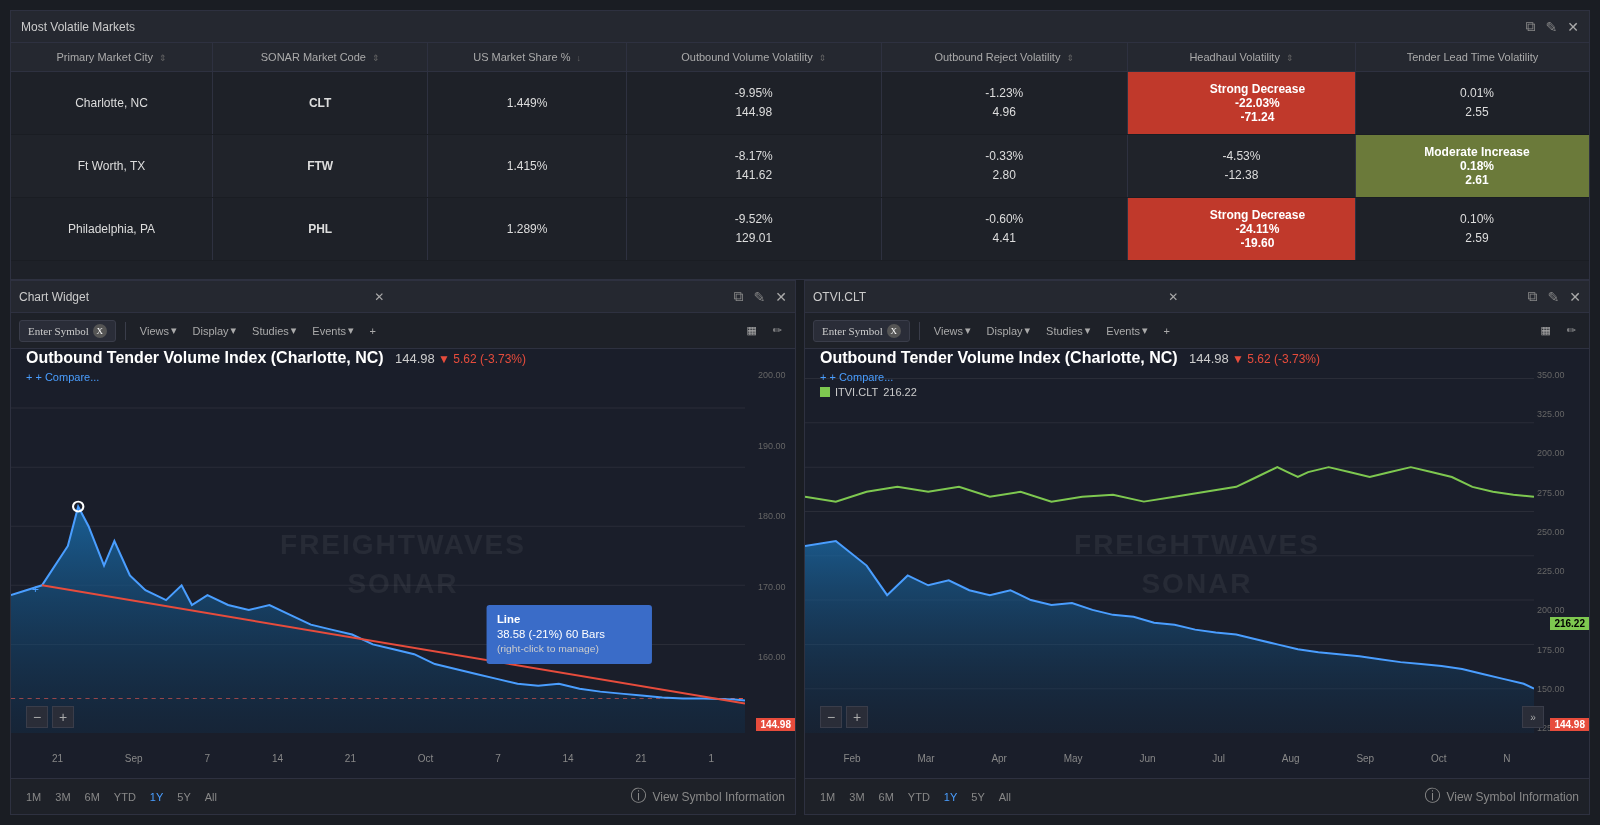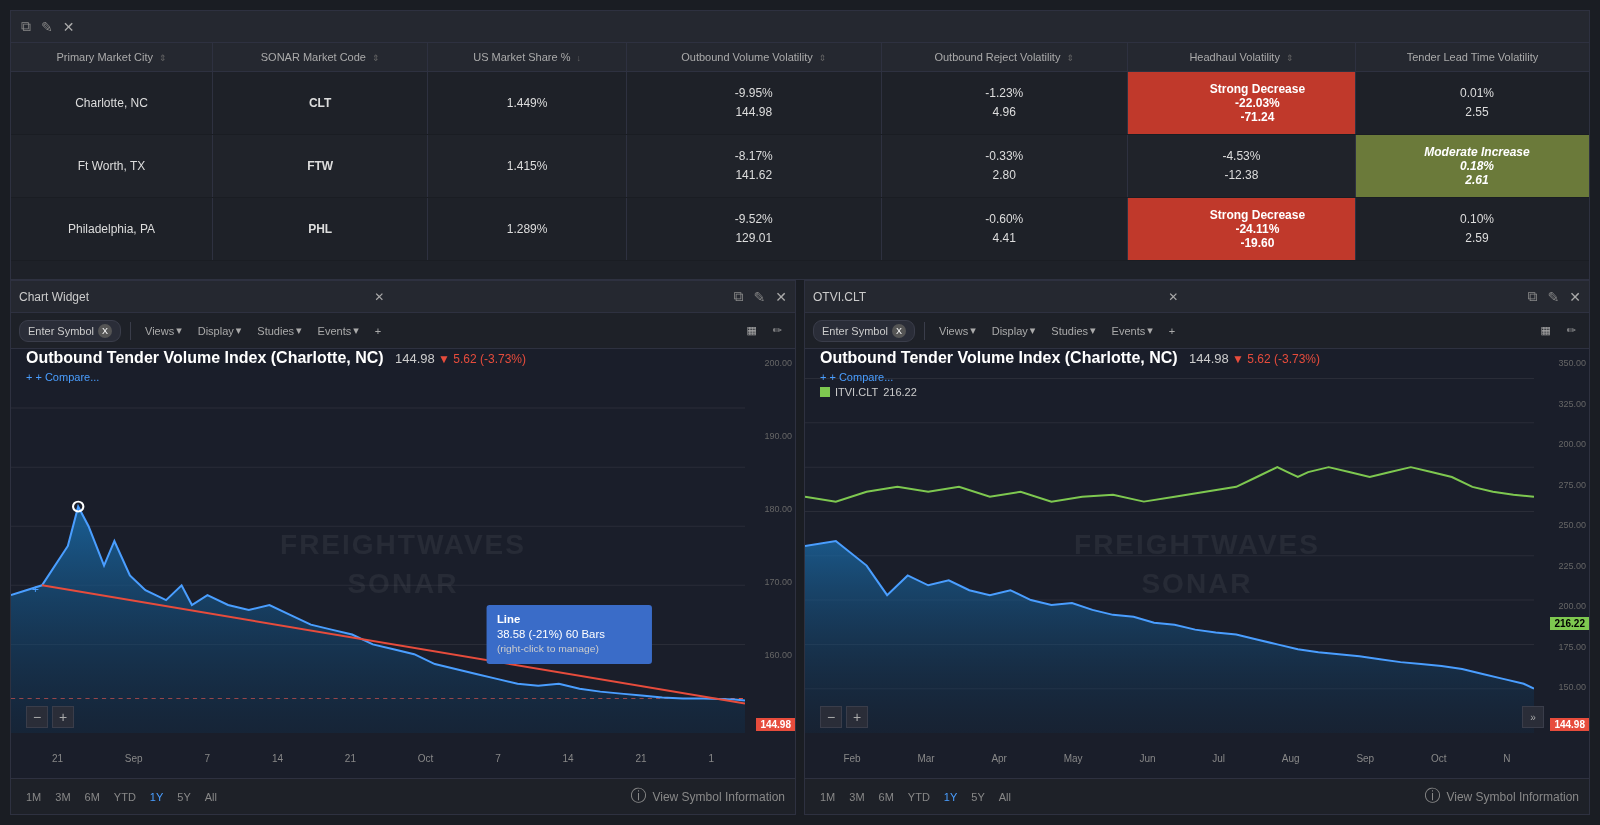--- a/index.html
+++ b/index.html
@@ -87,21 +87,20 @@
     .cell-red {
       background: #c0392b !important;
       color: #fff !important;
       font-weight: bold;
       padding-left: 44px;
     }
     .cell-green {
       background: #6b7a3a !important;
       color: #fff !important;
       font-weight: bold;
-      font-style: italic;
     }
 
     .sort-icon { color: #666; font-size: 9px; margin-left: 3px; }
 
     
     .bottom-row {
       position: absolute;
       top: 280px;
       left: 10px;
       right: 10px;
@@ -139,24 +138,25 @@
       flex-shrink: 0;
       height: 36px;
     }
 
     .symbol-input {
       background: #2a2d38;
       border: 1px solid #3a3d4a;
       color: #ccc;
       padding: 3px 8px;
       font-size: 11px;
-      border-radius: 9px;
+      border-radius: 3px;
       display: flex;
       align-items: center;
       gap: 4px;
+      font-family: Liberation Serif, serif;
     }
     .symbol-x {
       background: #555;
       color: #fff;
       border-radius: 50%;
       width: 14px;
       height: 14px;
       display: flex;
       align-items: center;
       justify-content: center;
@@ -229,25 +229,25 @@
       font-size: 28px;
       font-weight: bold;
       text-align: center;
       letter-spacing: 2px;
       pointer-events: none;
       z-index: 1;
       line-height: 1.4;
     }
     .chart-yaxis {
       position: absolute;
-      top: 4px; right: 0; width: 40px; bottom: 40px;
+      top: 16px; right: 0; width: 40px; bottom: 40px;
       display: flex;
       flex-direction: column;
       justify-content: space-between;
-      align-items: flex-end;
+      align-items: flex-start;
       padding: 5px 3px;
       font-size: 9px;
       color: #666;
     }
     .chart-xaxis {
       position: absolute;
       bottom: 0; left: 0; right: 40px; height: 40px;
       display: flex;
       align-items: center;
       justify-content: space-around;
@@ -356,20 +356,21 @@
       cursor: pointer;
       color: #aaa;
       font-size: 14px;
     }
   </style>
 </head>
 <body>
 
 <div class="top-widget">
   <div class="widget-titlebar">
+    <span class="widget-title">Most Volatile Markets</span>
     <div class="titlebar-icons">
       <span class="titlebar-icon">⧉</span>
       <span class="titlebar-icon">✎</span>
       <span class="titlebar-icon close-x">✕</span>
     </div>
   </div>
   <div class="table-container">
     <table>
       <thead>
         <tr>

